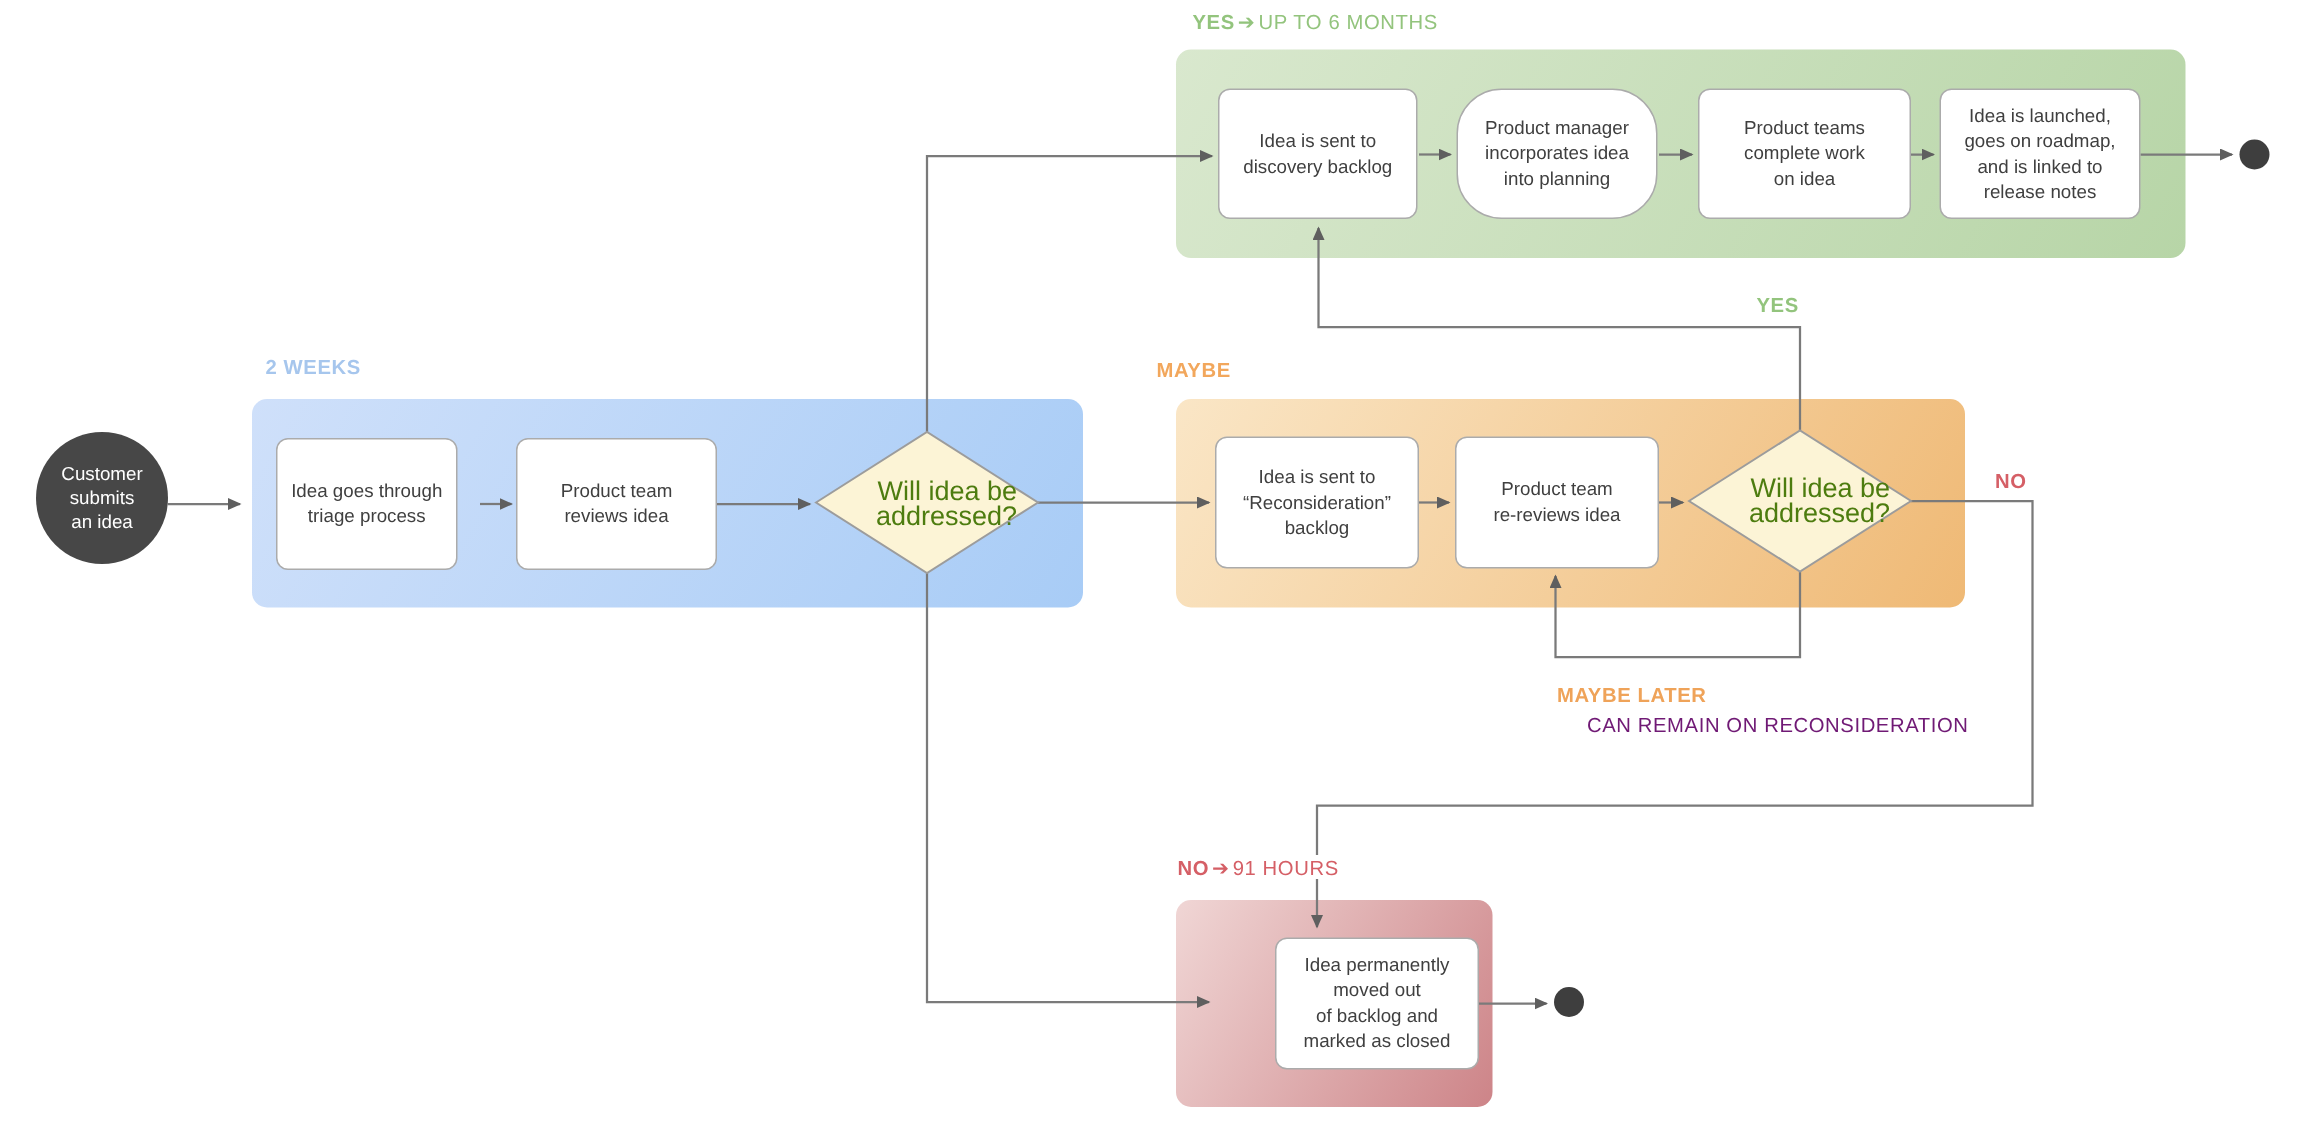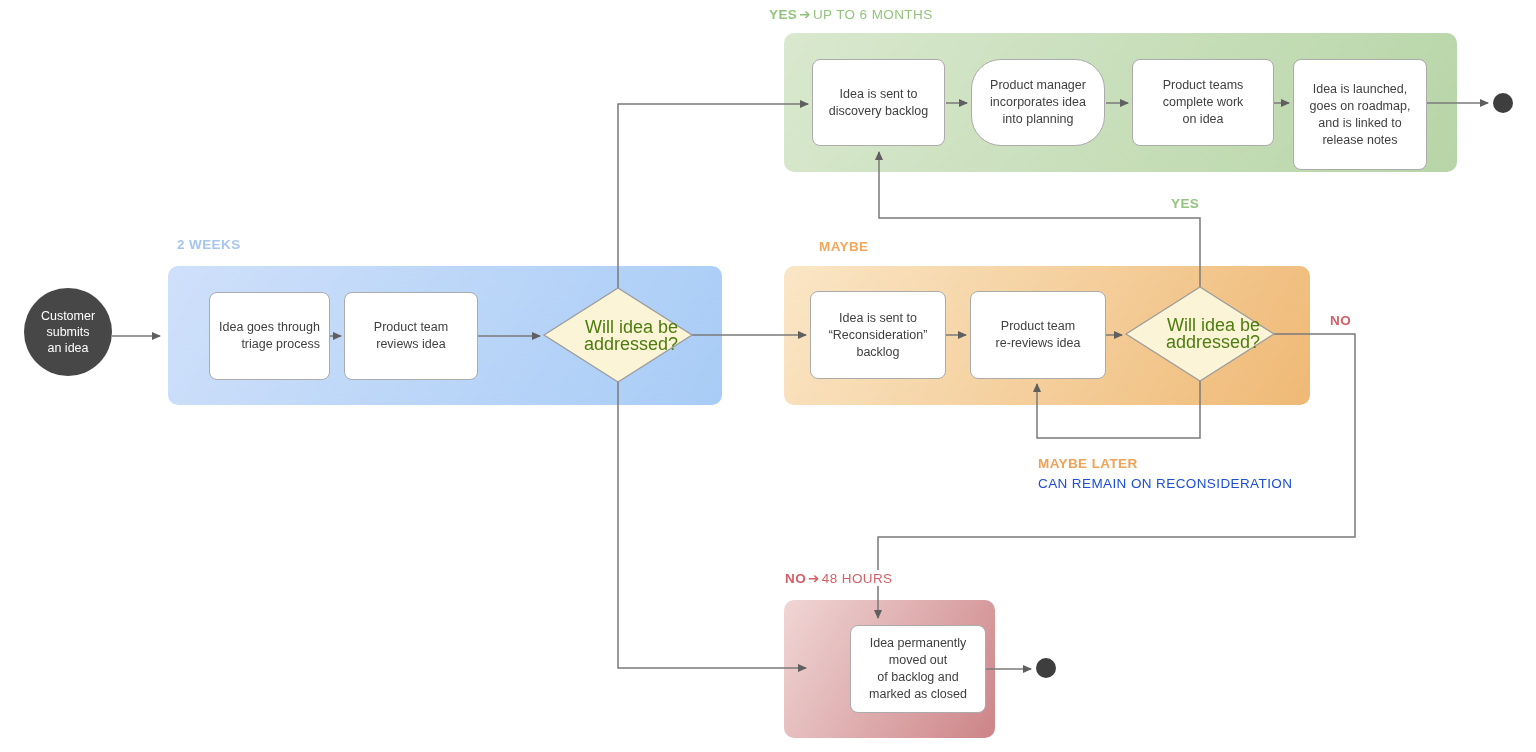--- a/index.html
+++ b/index.html
@@ -31,31 +31,31 @@
     background:#474747;z-index:2;display:flex;align-items:center;justify-content:center;
     color:#ffffff;font-size:12.5px;line-height:16px;text-align:center;white-space:pre-line;
   }
   .end-node{position:absolute;width:20px;height:20px;border-radius:50%;background:#3e3e3e;z-index:2;}
   .end-green{left:1493px;top:93px;}
   .end-red{left:1036px;top:658px;}
   .region-label{
     position:absolute;z-index:2;font-size:13.5px;font-weight:bold;letter-spacing:.4px;white-space:nowrap;
   }
   .lbl-blue{left:177px;top:237px;color:#a6c6ed;}
-  .lbl-green{left:769px;top:6px;color:#93c47d;text-align:right;}
-  .lbl-orange{left:795px;top:239px;color:#f2a75c;padding-left:24px;}
+  .lbl-green{left:795px;top:6px;color:#93c47d;text-align:right;}
+  .lbl-orange{left:747px;top:239px;color:#f2a75c;padding-left:24px;}
   .lbl-red{left:785px;top:570px;color:#d55f66;background:#ffffff;padding-right:3px;}
   .hdr-rest{font-weight:normal;}
   .hdr-arrow{font-weight:normal;padding:0 2px;}
   .branch-label{position:absolute;z-index:2;font-size:13.5px;font-weight:bold;letter-spacing:.4px;}
   .branch-yes{left:1168px;top:196px;color:#93c47d;background:#ffffff;padding:0 3px;}
   .branch-no{left:1330px;top:313px;color:#d55f66;}
   .note{position:absolute;left:1038px;top:454px;z-index:2;font-size:13.5px;line-height:20px;letter-spacing:.4px;}
   .note-title{font-weight:bold;color:#efa359;}
-  .note-body{color:#1d4ed8;}
+  .note-body{color:#701a75;margin-left:20px;}
   .conn{stroke:#7a7a7a;stroke-width:1.5;fill:none;}
   .diamond{fill:#fcf4d6;stroke:#9c9c9c;stroke-width:1.3;}
 </style>
 </head>
 <body>
 
 <div class="canvas">
 
   <div class="region region-blue"></div>
   <div class="region region-green"></div>
@@ -92,38 +92,38 @@
     <span>Customer
 submits
 an idea</span>
   </div>
   <div class="end-node end-green"></div>
   <div class="end-node end-red"></div>
 
   <div class="region-label lbl-blue">2 WEEKS</div>
   <div class="region-label lbl-green"><span>YES</span><span class="hdr-arrow">➔</span><span class="hdr-rest">UP TO 6 MONTHS</span></div>
   <div class="region-label lbl-orange">MAYBE</div>
-  <div class="region-label lbl-red"><span>NO</span><span class="hdr-arrow">➔</span><span class="hdr-rest">48 HOURS</span></div>
+  <div class="region-label lbl-red"><span>NO</span><span class="hdr-arrow">➔</span><span class="hdr-rest">91 HOURS</span></div>
 
-  <div class="node" style="left:209px;top:292px;width:121px;height:88px;text-align:right;">Idea goes through
+  <div class="node" style="left:184px;top:292px;width:121px;height:88px;">Idea goes through
 triage process</div>
   <div class="node" style="left:344px;top:292px;width:134px;height:88px;">Product team
 reviews idea</div>
   <div class="decision-text" style="left:558px;top:319px;">Will idea be
 addressed?</div>
 
   <div class="node" style="left:812px;top:59px;width:133px;height:87px;">Idea is sent to
 discovery backlog</div>
   <div class="node" style="left:971px;top:59px;width:134px;height:87px;border-radius:30px;">Product manager
 incorporates idea
 into planning</div>
   <div class="node" style="left:1132px;top:59px;width:142px;height:87px;">Product teams
 complete work
 on idea</div>
-  <div class="node" style="left:1293px;top:59px;width:134px;height:111px;">Idea is launched,
+  <div class="node" style="left:1293px;top:59px;width:134px;height:87px;">Idea is launched,
 goes on roadmap,
 and is linked to
 release notes</div>
 
   <div class="node" style="left:810px;top:291px;width:136px;height:88px;">Idea is sent to
 “Reconsideration”
 backlog</div>
   <div class="node" style="left:970px;top:291px;width:136px;height:88px;">Product team
 re-reviews idea</div>
   <div class="decision-text" style="left:1140px;top:317px;">Will idea be

